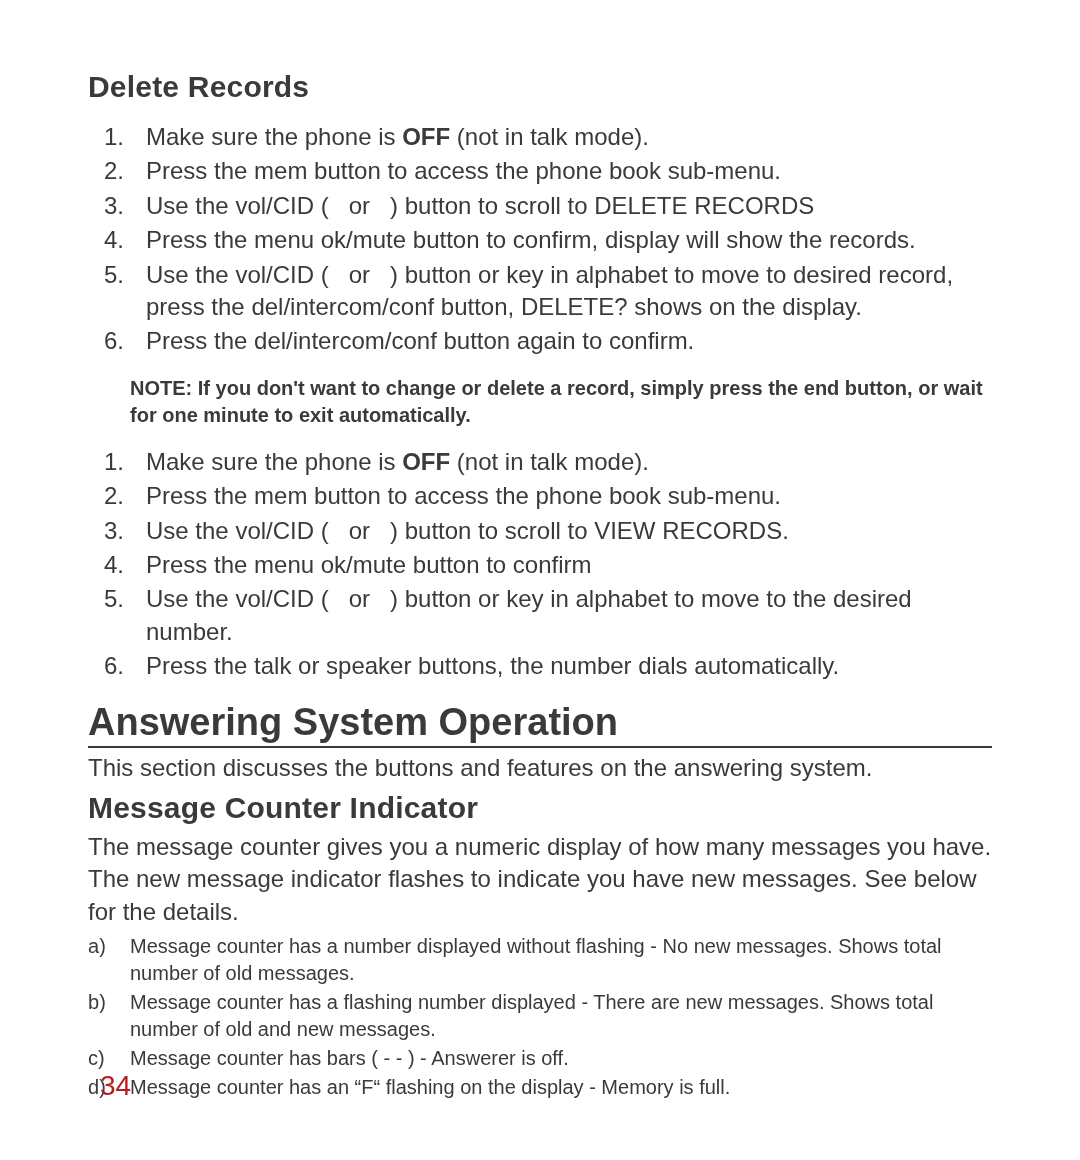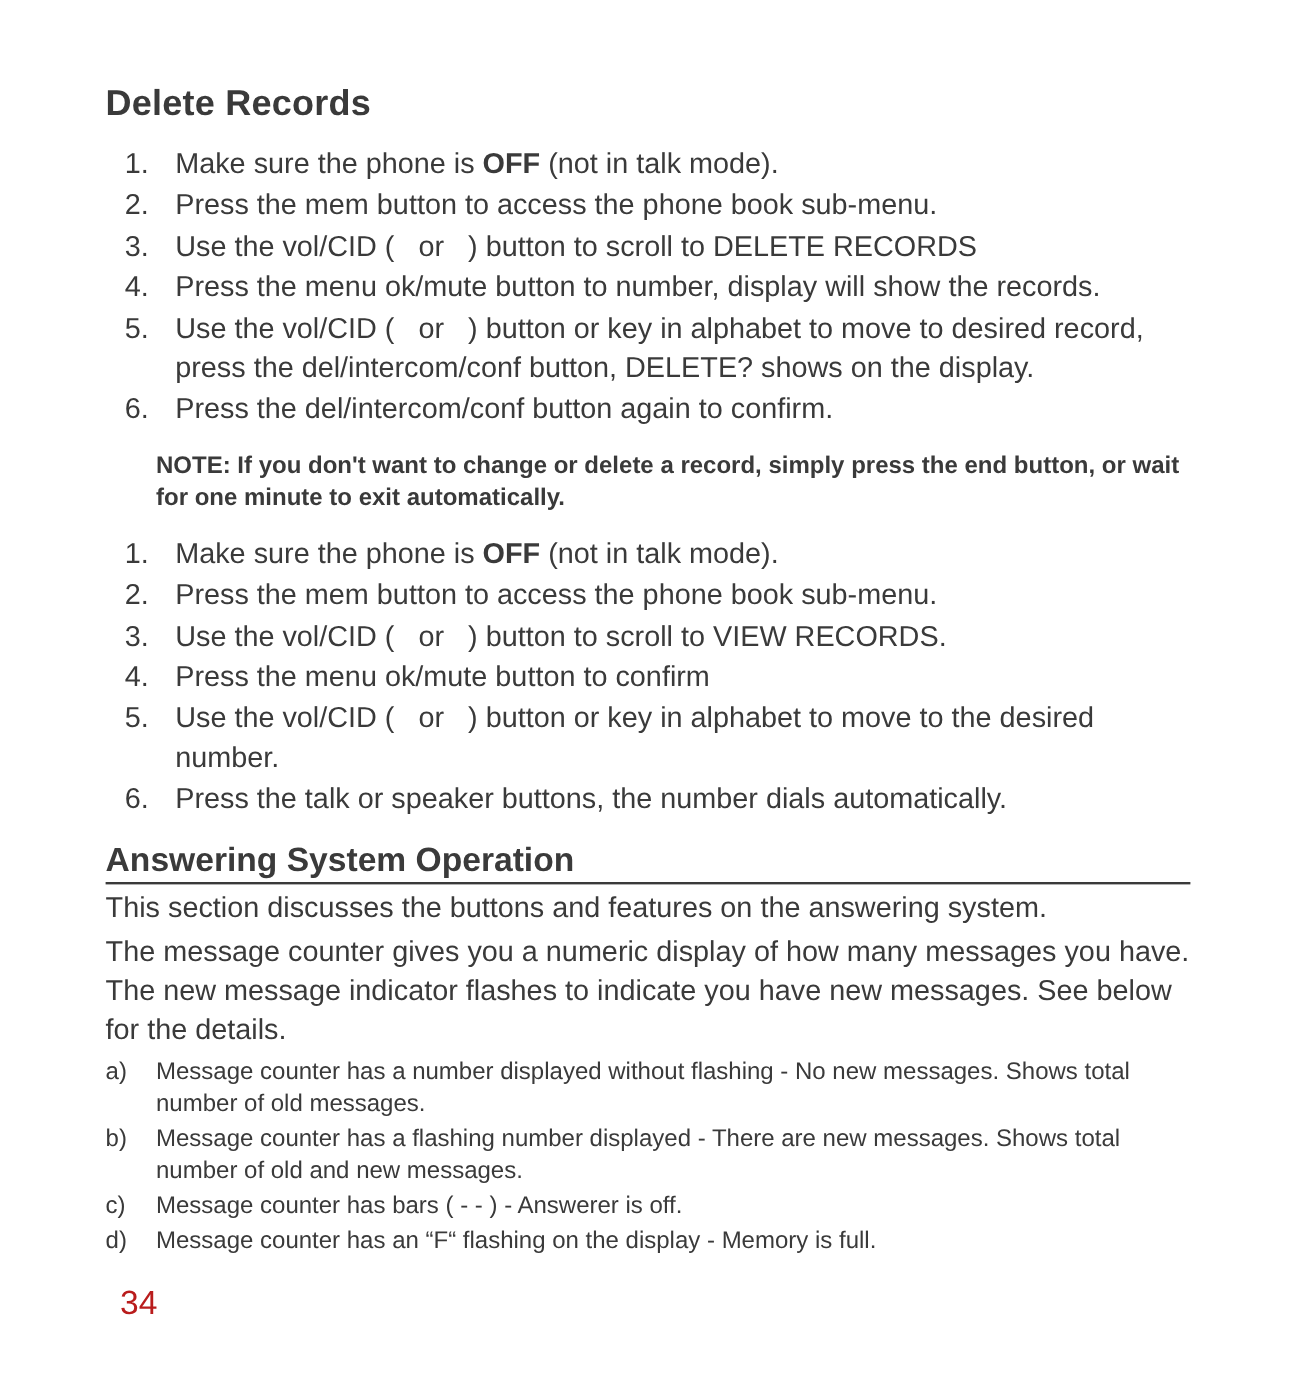--- a/index.html
+++ b/index.html
@@ -18,21 +18,21 @@
     padding: 70px 88px 40px 88px;
     color: #3a3a3a;
   }
   .h2 {
     font-size: 30px;
     font-weight: 700;
     margin: 0 0 6px 0;
     letter-spacing: 0.2px;
   }
   .h1 {
-    font-size: 28px;
+    font-size: 38px;
     font-weight: 700;
     margin: 18px 0 0 0;
     padding-bottom: 2px;
     border-bottom: 2px solid #3a3a3a;
   }
   ol.num {
     list-style: none;
     counter-reset: item;
     padding: 0 0 0 42px;
     margin: 16px;
@@ -101,21 +101,21 @@
 
     <div class="h2">Delete Records</div>
     <ol class="num">
       <li>
         <span>Make sure the phone is </span><span class="bold">OFF</span><span> (not in talk mode).</span>
       </li>
       <li>Press the mem button to access the phone book sub-menu.</li>
       <li>
         <span>Use the vol/CID (&nbsp;&nbsp;&nbsp;or&nbsp;&nbsp;&nbsp;) button to scroll to </span><span>DELETE RECORDS</span>
       </li>
-      <li>Press the menu ok/mute  button to number, display will show the records.</li>
+      <li>Press the menu ok/mute  button to confirm, display will show the records.</li>
       <li>
         <span>Use the vol/CID (&nbsp;&nbsp;&nbsp;or&nbsp;&nbsp;&nbsp;) button or key in alphabet to move to desired record, press the del/intercom/conf button, </span><span>DELETE?</span><span> shows on the display.</span>
       </li>
       <li>Press the del/intercom/conf button again to confirm.</li>
     </ol>
     <div class="note">NOTE: If you don't want to change or delete a record, simply press the end button, or wait for one minute to exit automatically.</div>
 
     <ol class="num">
       <li>
         <span>Make sure the phone is </span><span class="bold">OFF</span><span> (not in talk mode).</span>
@@ -125,20 +125,21 @@
         <span>Use the vol/CID (&nbsp;&nbsp;&nbsp;or&nbsp;&nbsp;&nbsp;) button to scroll to  </span><span>VIEW RECORDS</span><span>.</span>
       </li>
       <li>Press the menu ok/mute  button to confirm</li>
       <li>Use the vol/CID (&nbsp;&nbsp;&nbsp;or&nbsp;&nbsp;&nbsp;) button or key in alphabet to move to the desired number.</li>
       <li>Press the talk or speaker buttons, the number dials automatically.</li>
     </ol>
 
     <div class="h1">Answering System Operation</div>
     <div class="body">This section discusses the buttons and features on the answering system.</div>
 
+    <div class="h2" style="margin-top:6px;">Message Counter Indicator</div>
     <div class="body">The message counter gives you a numeric display of how many messages you have. The new message indicator flashes to indicate you have new messages. See below for the details.</div>
     <ol class="alpha">
       <li>Message counter has a number displayed without flashing - No new messages. Shows total number of old messages.</li>
       <li>Message counter has a flashing number displayed - There are new messages. Shows total number of old and new messages.</li>
       <li>Message counter has bars ( - - ) - Answerer is off.</li>
       <li>Message counter has an “F“ flashing on the display - Memory is full.</li>
     </ol>
   </div>
 
   <div class="pgnum">34</div>

